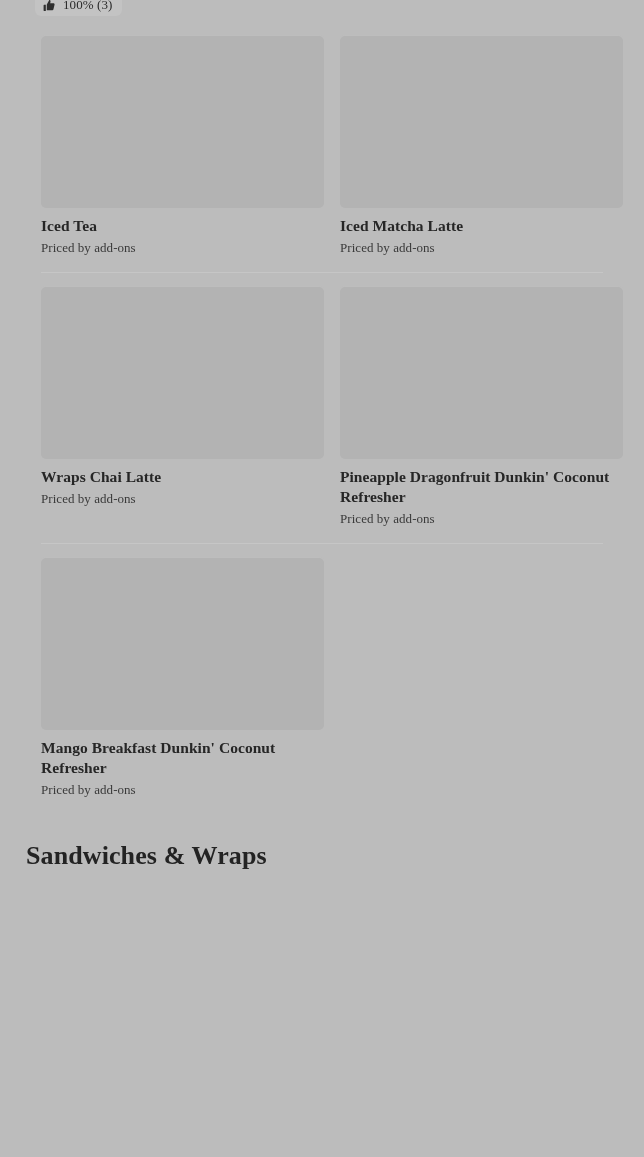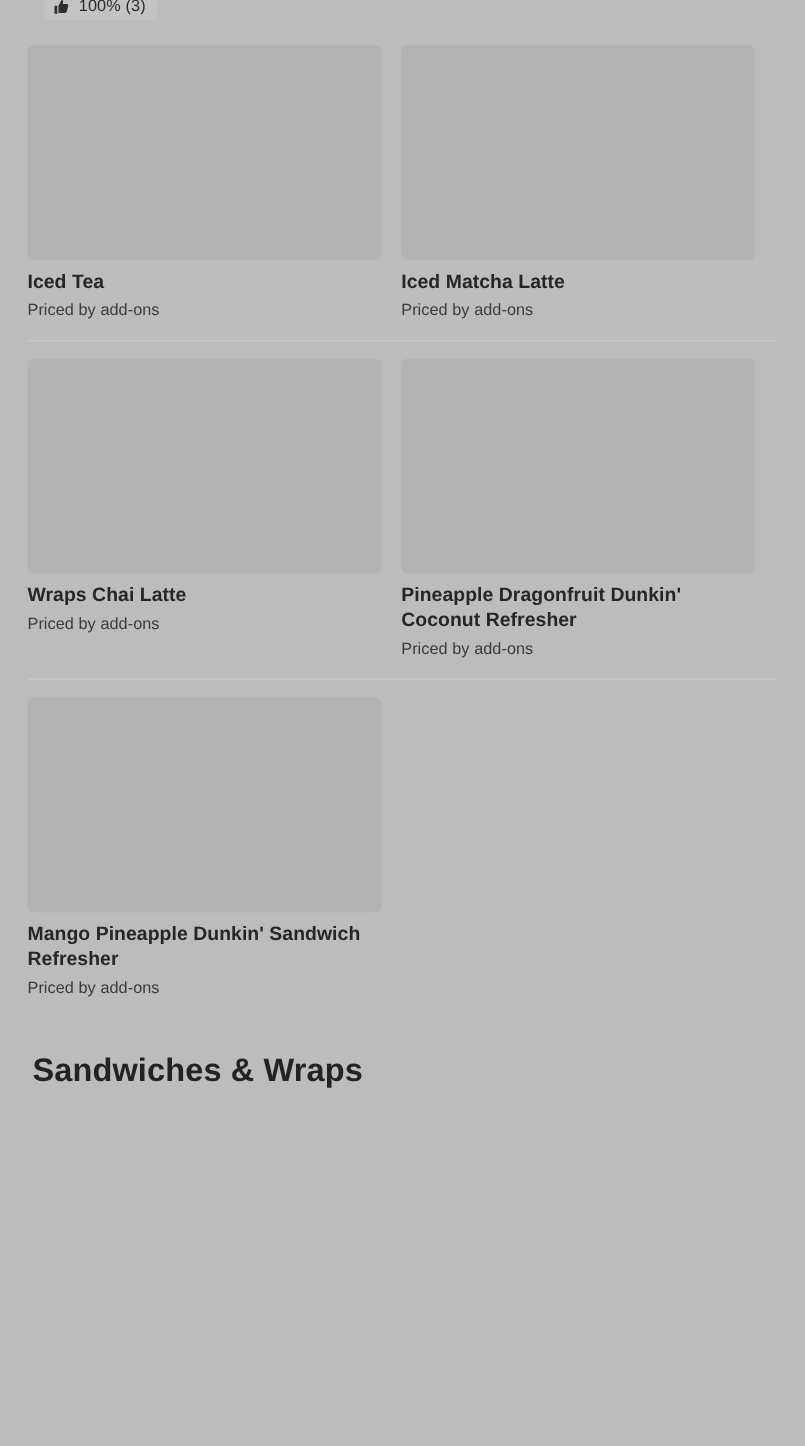--- a/index.html
+++ b/index.html
@@ -16,20 +16,21 @@
     font-family: "Liberation Sans", sans-serif;
     color: #2c2c2c;
     position: relative;
   }
 
   .page {
     width: 644px;
     height: 1157px;
     position: relative;
     overflow: hidden;
+    font-family: Liberation Serif, serif;
   }
 
   
   .rating-bar {
     height: 26px;
     padding-left: 35px;
     display: flex;
     align-items: flex-start;
     margin-top: -5px;
   }
@@ -54,21 +55,21 @@
     font-size: 13px;
     font-weight: 400;
     color: #2b2b2b;
     letter-spacing: .1px;
     line-height: 14px;
     white-space: nowrap;
   }
 
   
   .grid {
-    padding: 0 22px;
+    padding: 0 41px;
     position: relative;
   }
 
   .row {
     display: flex;
     gap: 16px;
     position: relative;
     align-items: flex-start;
   }
 
@@ -186,21 +187,21 @@
           <div class="card-title">Pineapple Dragonfruit Dunkin' Coconut Refresher</div>
           <div class="card-sub">Priced by add-ons</div>
         </div>
       </div>
     </div>
 
     <div class="row divided">
       <div class="card">
         <div class="card-media"></div>
         <div class="card-body">
-          <div class="card-title">Mango Pineapple Dunkin' Sandwich Refresher</div>
+          <div class="card-title">Mango Breakfast Dunkin' Coconut Refresher</div>
           <div class="card-sub">Priced by add-ons</div>
         </div>
       </div>
     </div>
 
   </div>
 
   <div class="section-block">
     <div class="section-heading">Sandwiches &amp; Wraps</div>
     <div class="spacer-sm"></div>

